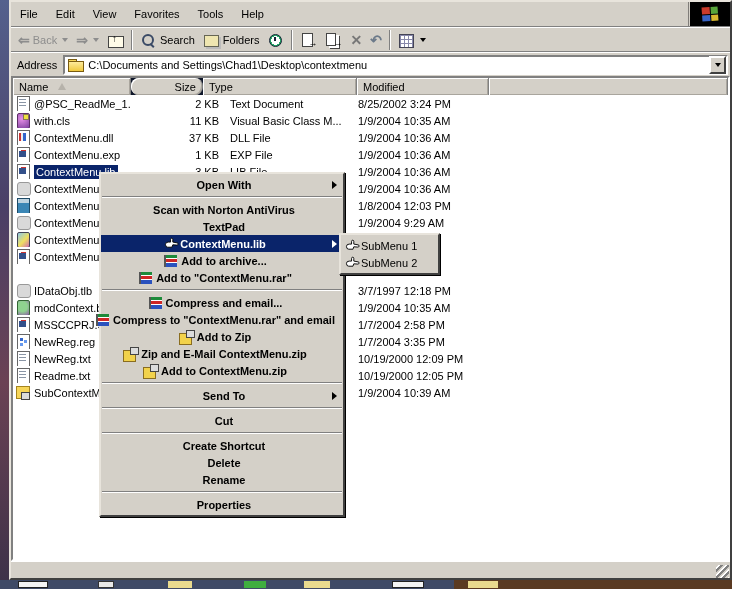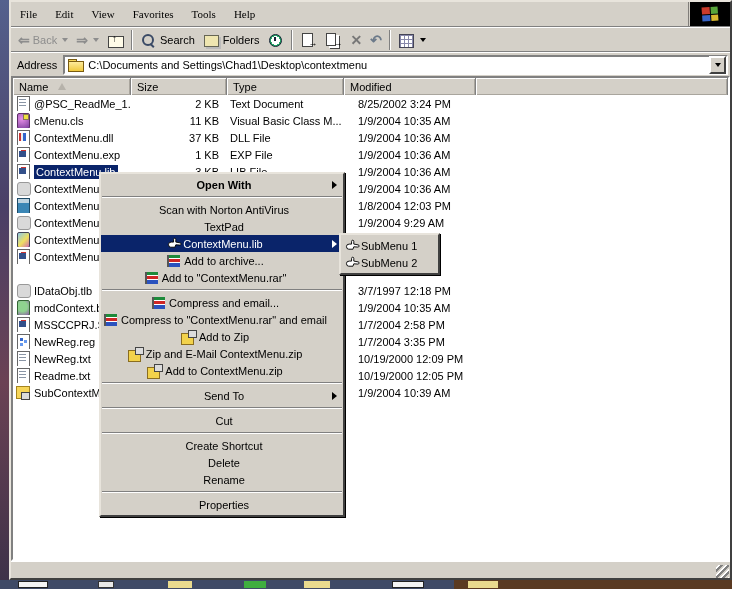--- a/index.html
+++ b/index.html
@@ -15,21 +15,21 @@
   .desktop-bottom { position:absolute; left:0; top:580px; width:732px; height:9px;
     background:linear-gradient(90deg,#3f4a66 0 62%,#5a3a22 62%); }
   .frag { position:absolute; top:1px; height:7px; }
 
   
   .window { position:absolute; left:9px; top:0; width:723px; height:580px;
     background:#d4d0c8; border:2px solid; border-color:#e8e4dc #404040 #404040 #e8e4dc; }
 
   .menubar { height:25px; display:flex; align-items:stretch;
     border-bottom:1px solid #808080; }
-  .menu-item { display:flex; align-items:center; padding:0 9px; cursor:default;font-family:Liberation Serif, serif; }
+  .menu-item { display:flex; align-items:center; padding:0 9px; cursor:default; }
   .throbber { margin-left:auto; width:42px; background:#000; display:flex;
     align-items:center; justify-content:center; border-left:2px groove #d4d0c8; }
   .flag { width:16px; height:14px; display:grid; grid-template:1fr 1fr / 1fr 1fr;
     gap:1px; transform:rotate(-4deg); }
   .flag i { display:block; }
   .flag i:nth-child(1){background:#c93b2b;} .flag i:nth-child(2){background:#58a43a;}
   .flag i:nth-child(3){background:#3763c4;} .flag i:nth-child(4){background:#d9b82e;}
 
   .toolbar { height:25px; display:flex; align-items:center; padding:0 3px;
     border-top:1px solid #fff; border-bottom:1px solid #808080; }
@@ -77,22 +77,22 @@
     border:2px solid; border-color:#fff #404040 #404040 #fff;
     display:flex; align-items:center; justify-content:center; }
   .addr-drop i { width:0; height:0; border-left:3px solid transparent; border-right:3px solid transparent;
     border-top:4px solid #000; }
 
   .listview { height:485px; background:#fff; border:2px solid; border-color:#808080 #fff #fff #808080;
     overflow:hidden; position:relative; }
   .lv-header { display:flex; height:17px; background:#0f172a; }
   .hcell { display:flex; align-items:center; padding:0 6px; background:#d4d0c8;
     border-right:1px solid #808080; box-shadow:inset 1px 1px 0 #fff, inset -1px -1px 0 #a9a59d; }
-  .hc-name { width:118px; } .hc-size { width:96px; justify-content:flex-start; }
-  .hc-type { width:117px; } .hc-mod { width:132px; } .hc-fill { flex:1; }
+  .hc-name { width:118px; } .hc-size { width:72px; justify-content:flex-end;border-radius:8px; }
+  .hc-type { width:154px; } .hc-mod { width:132px; } .hc-fill { flex:1; }
   .sort-asc { width:0; height:0; border-left:4px solid transparent; border-right:4px solid transparent;
     border-bottom:7px solid #b6b2aa; margin-left:10px; }
   .lv-row { display:flex; height:17px; align-items:center; }
   .c-name { width:118px; display:flex; align-items:center; padding-left:2px; overflow:hidden; white-space:nowrap; }
   .c-size { width:96px; text-align:right; padding-right:8px; white-space:nowrap; }
   .c-type { width:129px; padding-left:3px; overflow:hidden; white-space:nowrap; }
   .c-mod { width:200px; padding-left:2px; white-space:nowrap; }
   .sel .nametext { background:#0a246a; color:#fff; padding:1px 2px; }
 
   
@@ -122,21 +122,21 @@
   .statusbar { height:18px; border-top:1px solid #fff; position:relative; }
   .grip { position:absolute; right:1px; bottom:1px; width:13px; height:13px;
     background:repeating-linear-gradient(135deg,transparent 0 2px,#fff 2px 3px,#808080 3px 5px); }
 
   
   .ctx-menu { position:absolute; left:99px; top:172px; width:246px;
     background:#d4d0c8; border:2px solid; border-color:#e8e4dc #404040 #404040 #e8e4dc;
     padding:2px 0; box-shadow:1px 1px 0 #000; }
   .ctx-item { position:relative; display:flex; align-items:center; height:17px;
     padding-left:3px; padding-right:18px;justify-content:center; }
-  .ctx-item .lbl { white-space:nowrap; }
+  .ctx-item .lbl { white-space:nowrap;font-weight:bold; }
   .ctx-item.bold .lbl { font-weight:bold; }
   .ctx-item.hl { background:#0a246a; color:#fff; }
   .micon { width:16px; height:16px; position:relative; flex:0 0 19px; }
   .noicon { flex:0 0 19px; }
   [data-micon="winrar"]::before { content:""; position:absolute; left:2px; top:2px; width:11px; height:12px;
     background:linear-gradient(to bottom,#1d8a3a 0 3px,#fff 3px 4px,#cf2626 4px 7px,#fff 7px 8px,#2a52be 8px 12px);
     border-left:2px solid #555; }
   [data-micon="winzip"]::before { content:""; position:absolute; left:1px; top:4px; width:11px; height:10px;
     background:#f2d24b; border:1px solid #8a6d1f; }
   [data-micon="winzip"]::after { content:""; position:absolute; right:2px; top:1px; width:7px; height:6px;
@@ -265,21 +265,21 @@
             <span class="ficon" data-ficon="doc"></span>
             <span class="nametext">@PSC_ReadMe_1...</span>
           </div>
         <div class="c-size">2 KB</div>
           <div class="c-type">Text Document</div>
           <div class="c-mod">8/25/2002 3:24 PM</div>
       </div>
       <div class="lv-row">
         <div class="c-name">
             <span class="ficon" data-ficon="vbclass"></span>
-            <span class="nametext">cMenu.cls</span>
+            <span class="nametext">with.cls</span>
           </div>
         <div class="c-size">11 KB</div>
           <div class="c-type">Visual Basic Class M...</div>
           <div class="c-mod">1/9/2004 10:35 AM</div>
       </div>
       <div class="lv-row">
         <div class="c-name">
             <span class="ficon" data-ficon="dll"></span>
             <span class="nametext">ContextMenu.dll</span>
           </div>

